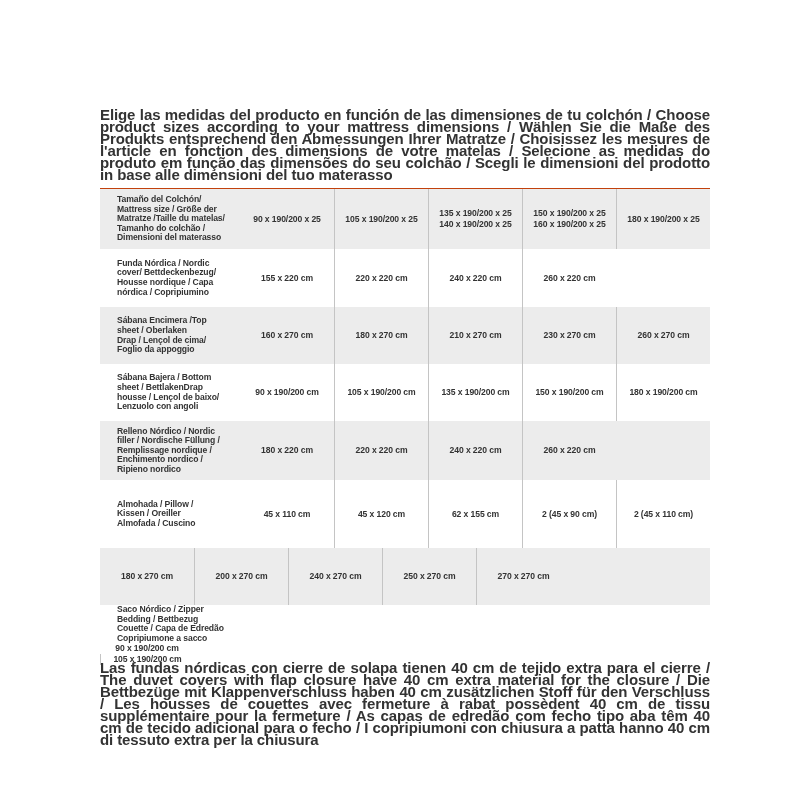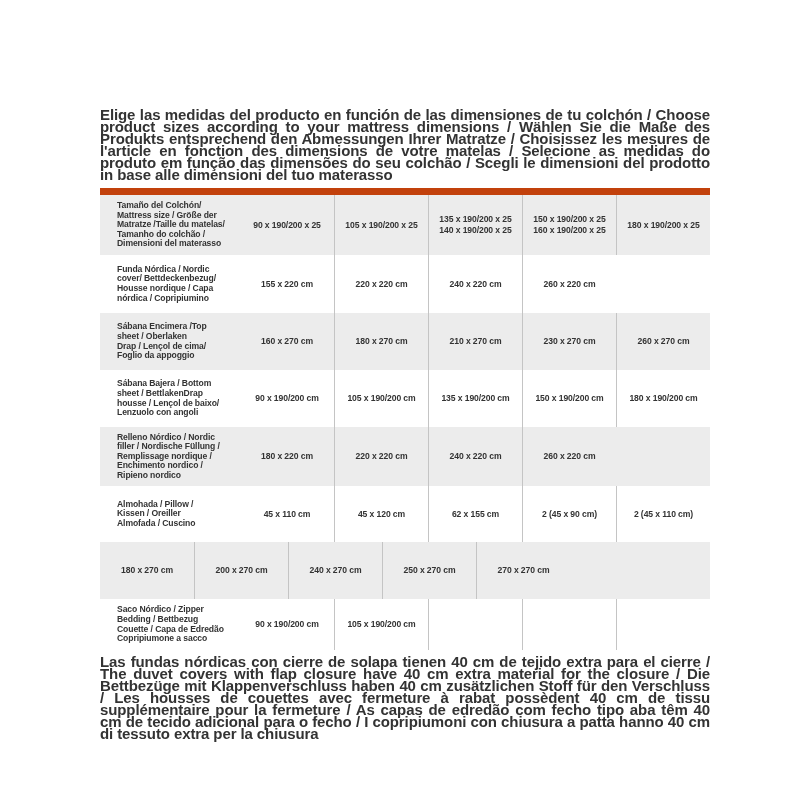--- a/index.html
+++ b/index.html
@@ -24,33 +24,33 @@
   .intro{
     font-size:15px;
     line-height:12px;
     font-weight:bold;
     text-align:justify;
     letter-spacing:-0.1px;
   }
   .size-table{
     margin-top:7px;
     width:610px;
-    border-top:7px solid #c2410c;
+    border-top:1px solid #c2410c;
   }
   .t-row{
     display:flex;
     height:57px;
     align-items:stretch;
   }
   .t-row:nth-child(odd){background:var(--stripe);}
   .t-row:nth-child(1){height:60px;}
   .t-row:nth-child(2){height:58px;}
   .t-row:nth-child(5){height:59px;}
-  .t-row:nth-child(6){height:56px;}
-  .t-row:nth-child(8){height:51px;}
+  .t-row:nth-child(6){height:68px;}
+  .t-row:nth-child(8){height:51px;flex-direction:column;}
   .t-label{
     width:140px;
     display:flex;
     align-items:center;
     padding-left:17px;
     padding-right:4px;
     font-size:8.6px;
     line-height:9.6px;
     font-weight:bold;
     letter-spacing:-0.1px;

